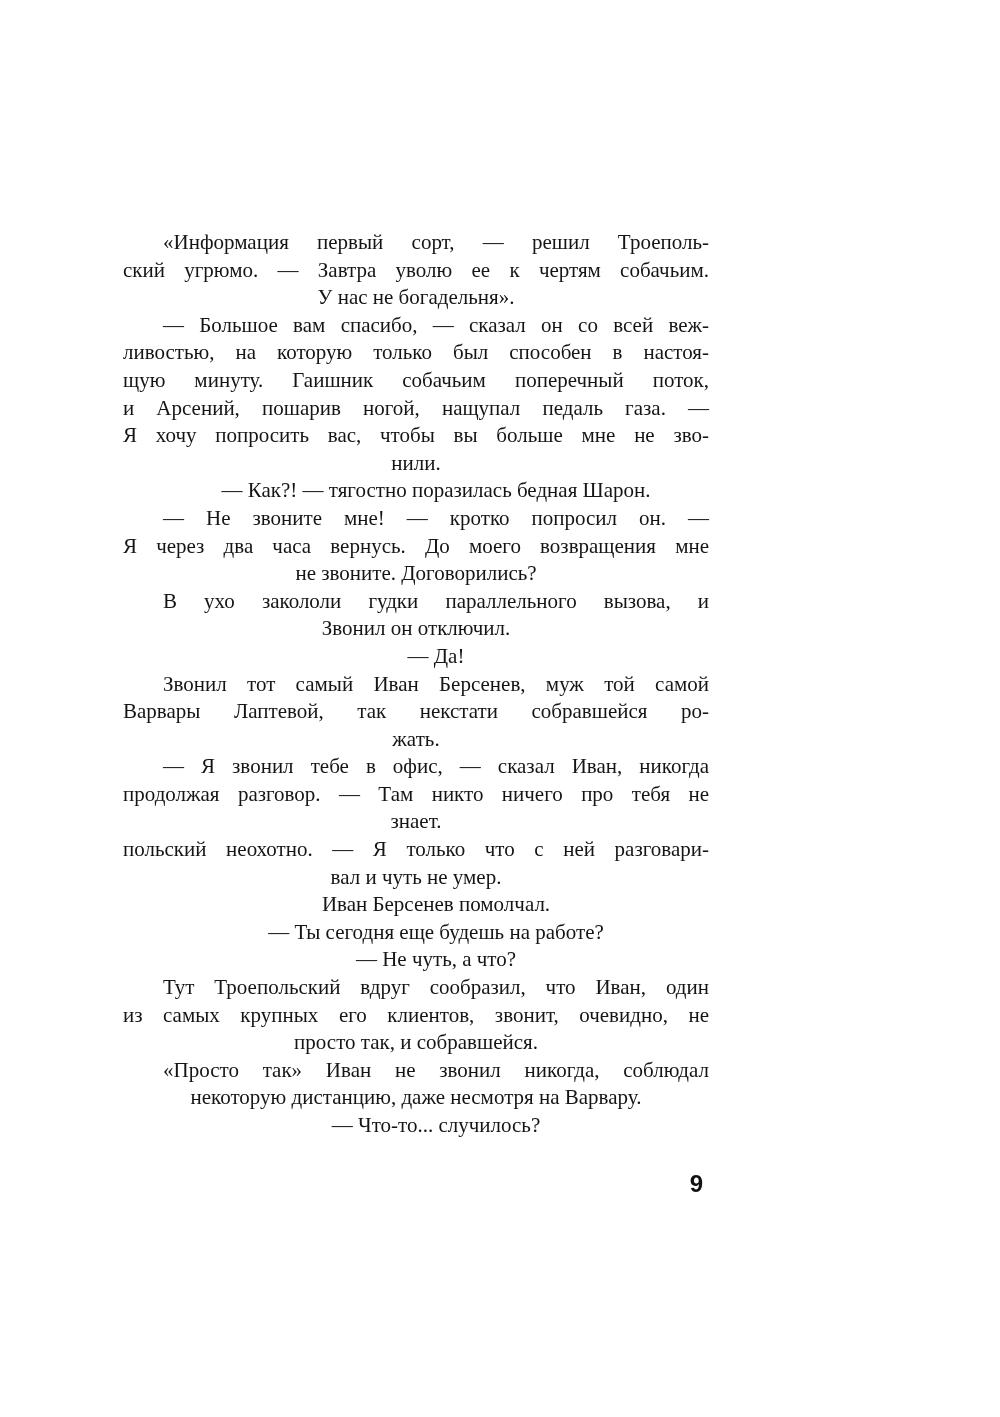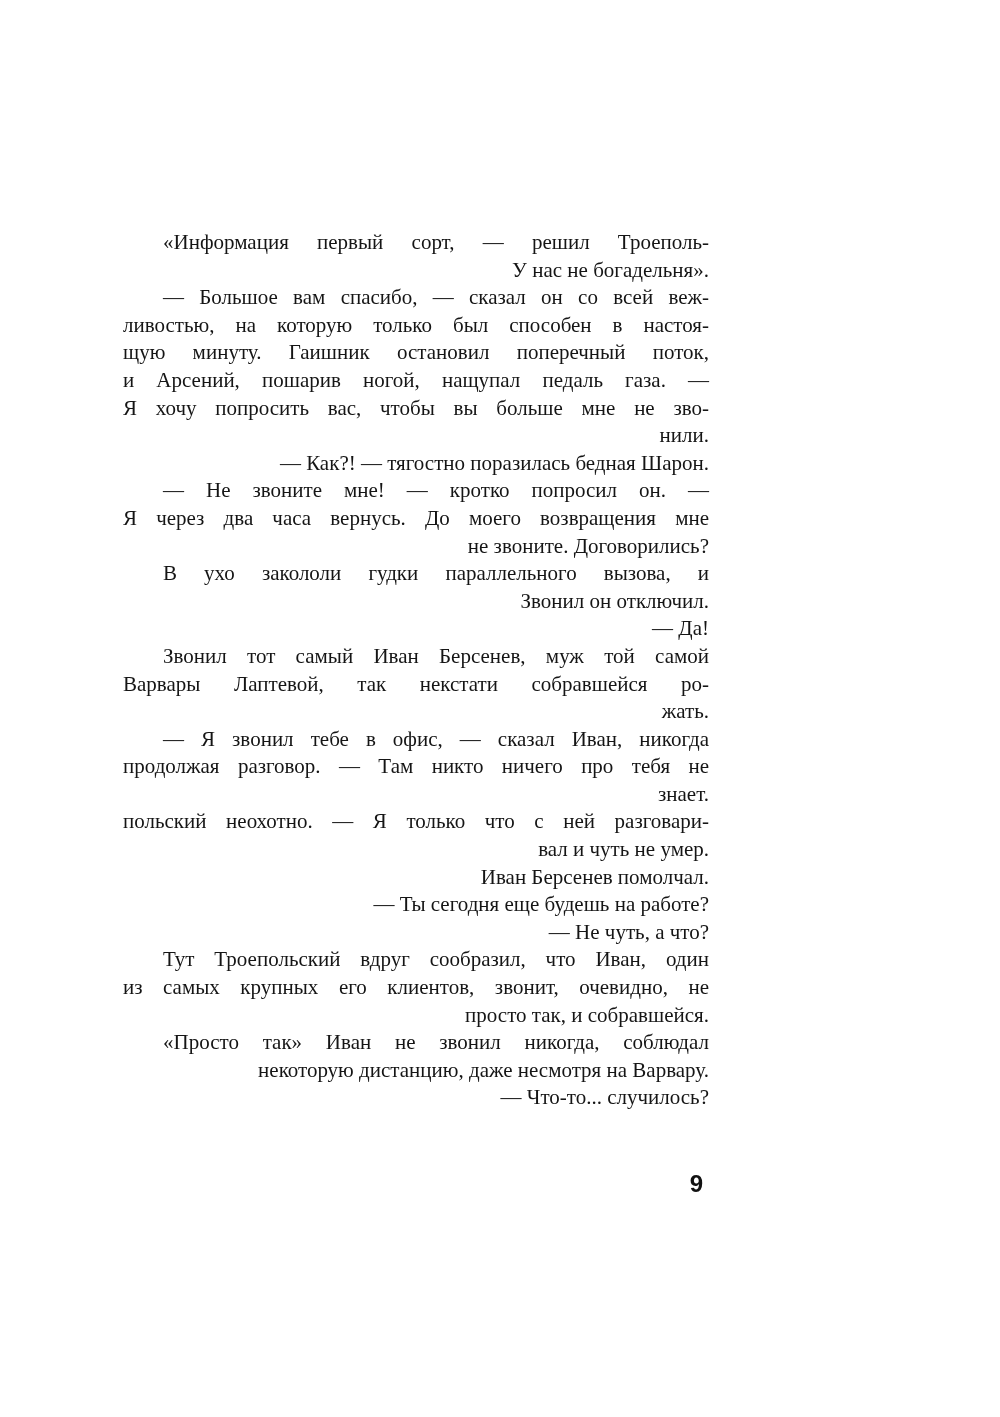--- a/index.html
+++ b/index.html
@@ -21,21 +21,21 @@
     left: 123px;
     top: 229px;
     width: 586px;
     font-size: 21px;
     line-height: 27.6px;
   }
   .paragraph {
     margin: 0;
   }
   .line {
-    text-align: right;
+    text-align: center;
     white-space: normal;
   }
   .line.fill {
     text-align: justify;
     text-align-last: justify;
   }
   .line.indent {
     text-indent: 40px;
   }
   .page-number {
@@ -50,26 +50,27 @@
     color: #111111;
   }
 </style>
 </head>
 <body>
 
 <div class="page">
   <div class="text-block" id="text-block">
       <div class="paragraph">
         <div class="line fill indent">«Информация первый сорт, — решил Троеполь-</div>
+        <div class="line fill">ский угрюмо. — Завтра уволю ее к чертям собачьим.</div>
         <div class="line">У нас не богадельня».</div>
       </div>
       <div class="paragraph">
         <div class="line fill indent">— Большое вам спасибо, — сказал он со всей веж-</div>
         <div class="line fill">ливостью, на которую только был способен в настоя-</div>
-        <div class="line fill">щую минуту. Гаишник остановил поперечный поток,</div>
+        <div class="line fill">щую минуту. Гаишник собачьим поперечный поток,</div>
         <div class="line fill">и Арсений, пошарив ногой, нащупал педаль газа. —</div>
         <div class="line fill">Я хочу попросить вас, чтобы вы больше мне не зво-</div>
         <div class="line">нили.</div>
       </div>
       <div class="paragraph">
         <div class="line indent">— Как?! — тягостно поразилась бедная Шарон.</div>
       </div>
       <div class="paragraph">
         <div class="line fill indent">— Не звоните мне! — кротко попросил он. —</div>
         <div class="line fill">Я через два часа вернусь. До моего возвращения мне</div>

